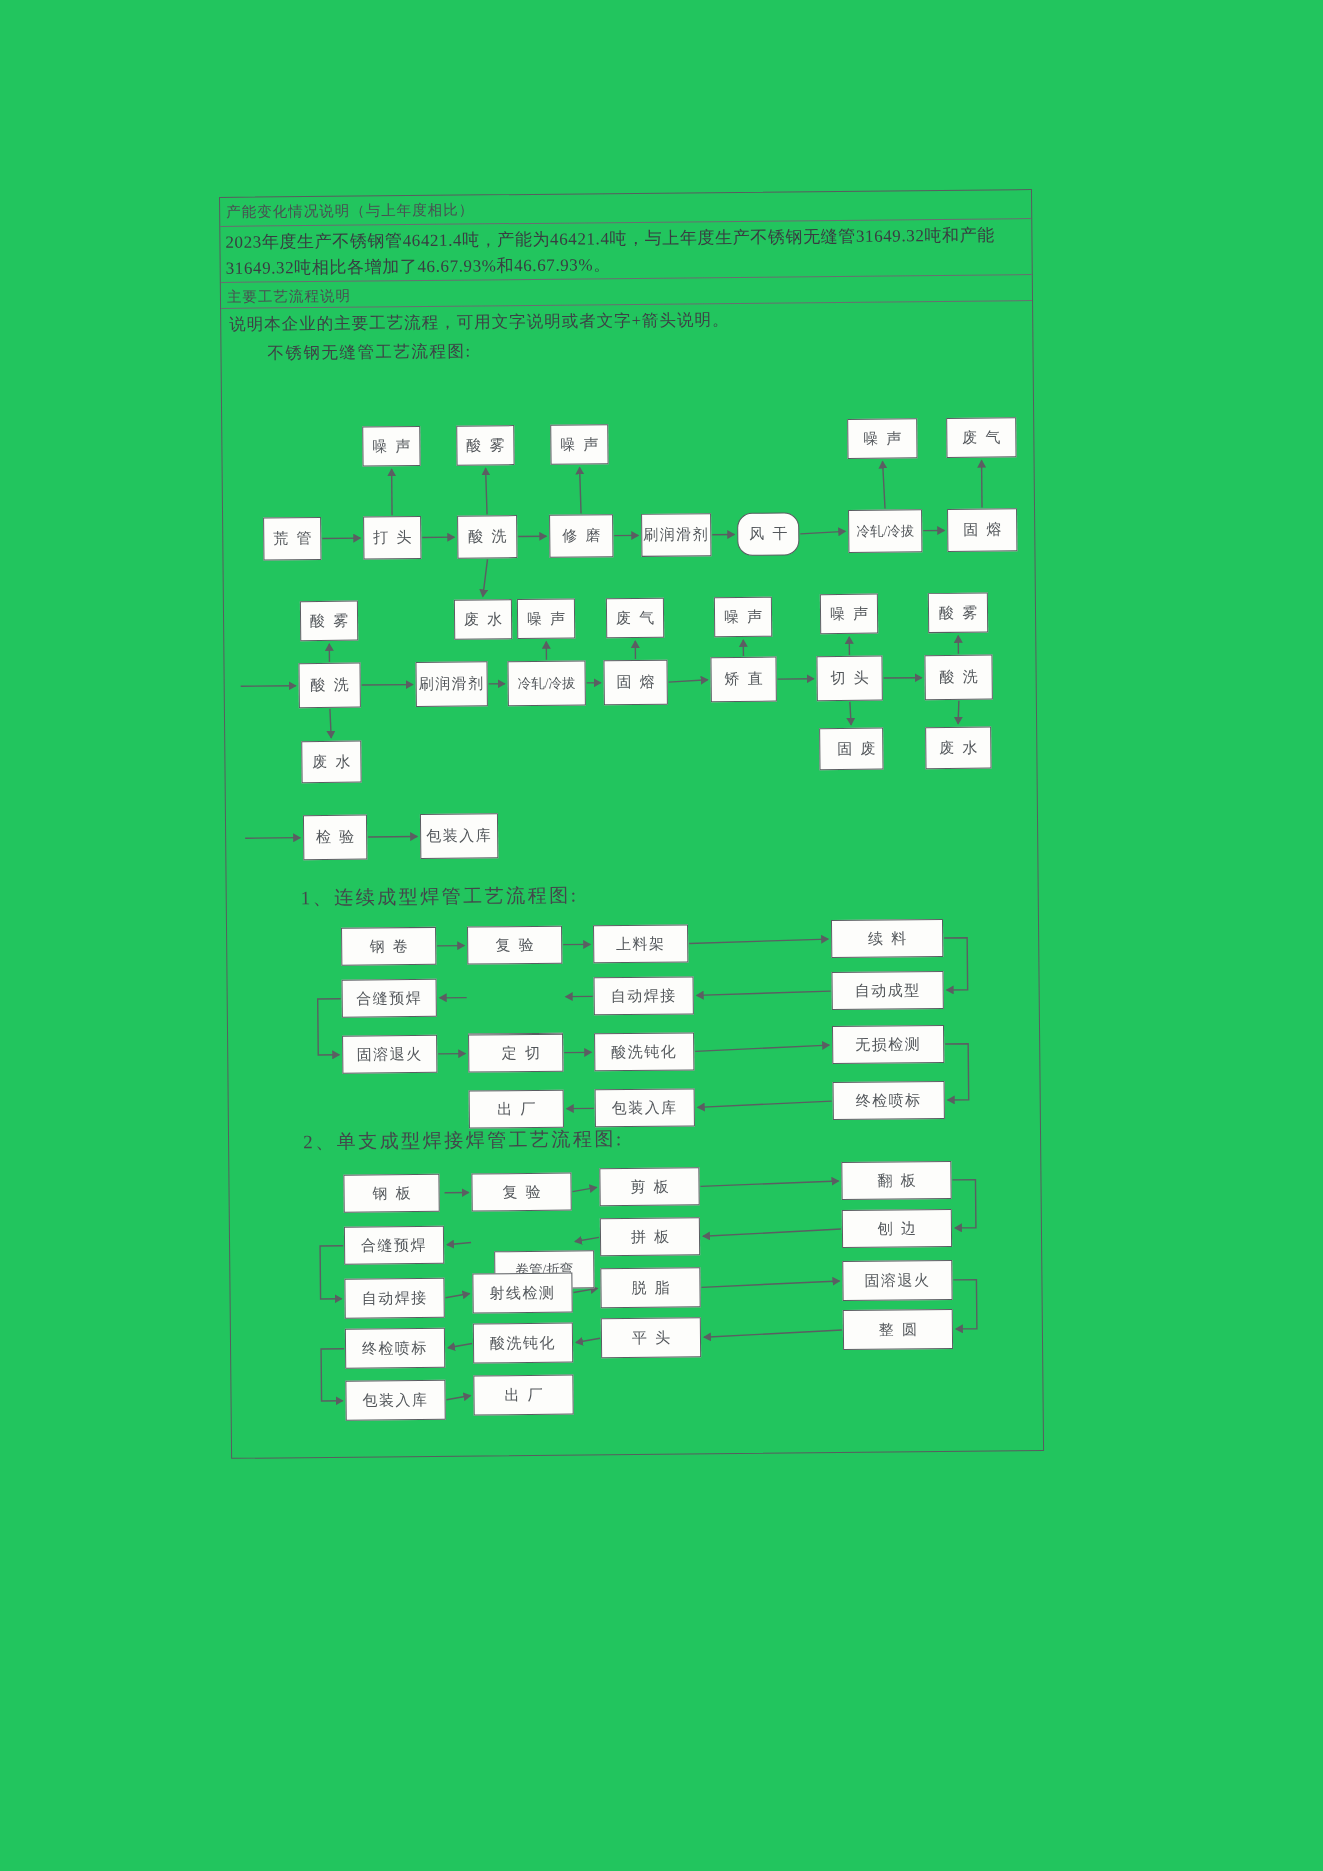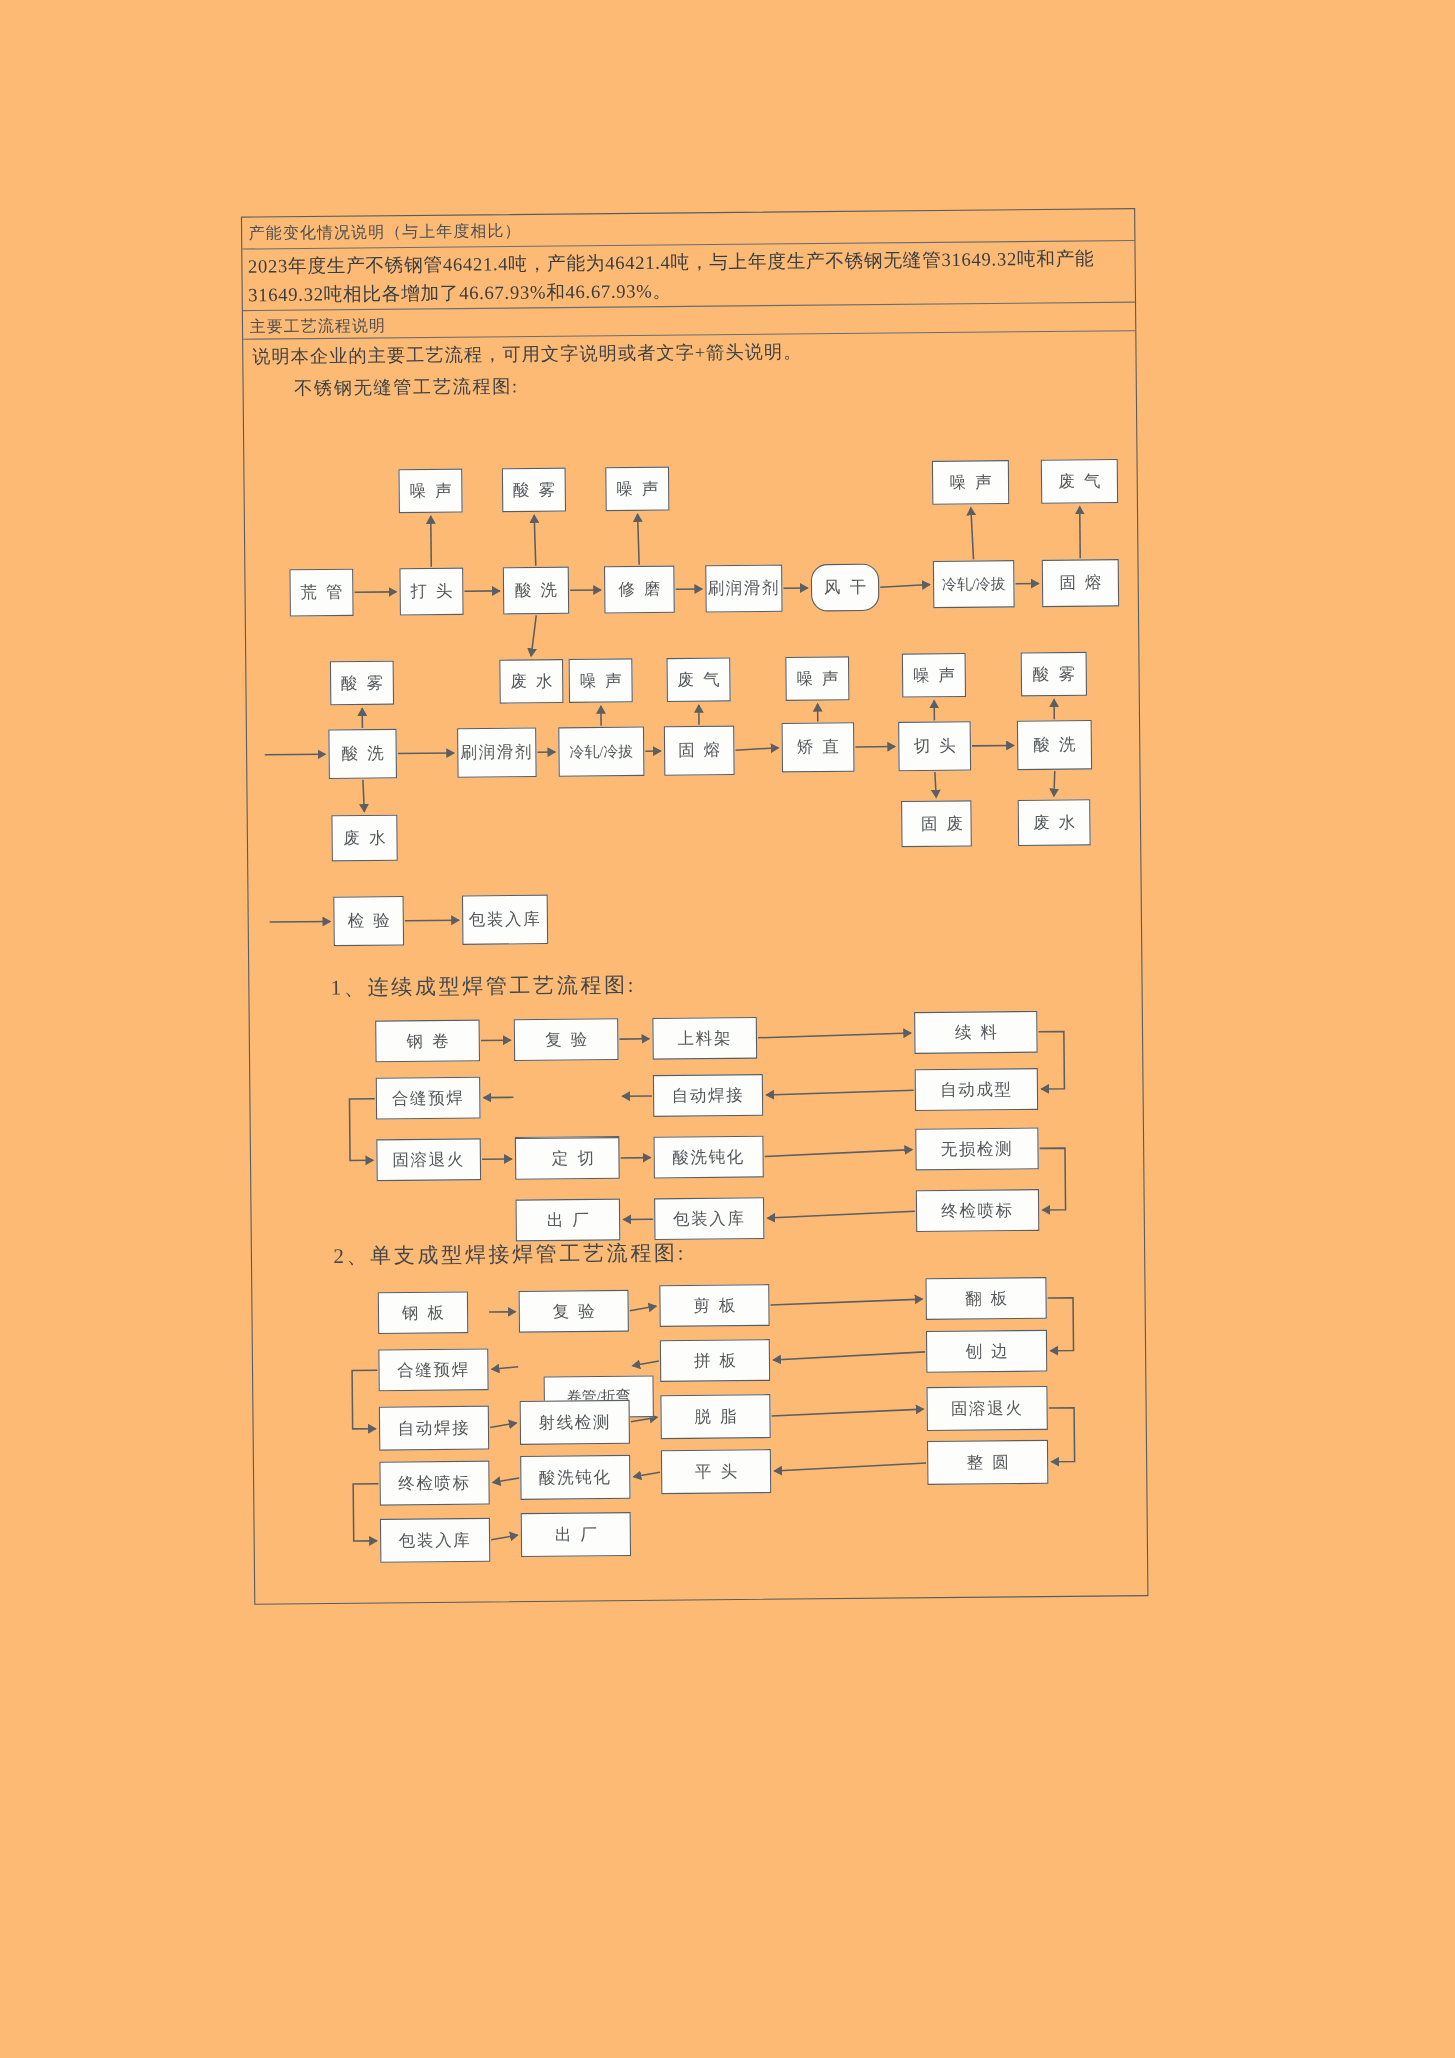--- a/index.html
+++ b/index.html
@@ -1,16 +1,16 @@
 <!DOCTYPE html>
 <html><head>
 <meta charset="utf-8">
 <style>
   html,body{margin:0;padding:0;background:#e9e9e7;}
-  .page{position:relative;width:1323px;height:1871px;margin:0 auto;background:#fdba74;overflow:hidden;
+  .page{position:relative;width:1323px;height:1871px;margin:0 auto;background:#22c55e;overflow:hidden;
         font-family:"Liberation Serif","DejaVu Serif",serif;color:#3e4246;}
   .skew{position:absolute;left:0;top:0;width:1323px;height:1871px;transform:rotate(-0.55deg);transform-origin:630px 820px;}
   
   .doc-table{position:absolute;left:225px;top:193px;width:813px;height:1262px;border:1.4px solid #595c5f;box-sizing:border-box;}
   .cell{box-sizing:border-box;border-bottom:1px solid #6a6d70;}
   .hdr{font-size:14.5px;letter-spacing:1px;color:#4a4e52;padding:5px 6px 3px 6px;height:29px;}
   .body1{font-size:17px;line-height:26px;letter-spacing:0.6px;padding:3px 8px 3px 5px;height:56px;color:#393d41;}
   .hdr2{height:26px;}
   .body2{border-bottom:none;padding:5px 8px;font-size:16.5px;color:#3d4145;}
   .intro{letter-spacing:1px;}
@@ -156,21 +156,21 @@
         <div class="fc-box" style="left: 466px; top: 1032px; width: 95px; height: 38px;">内整平</div>
         <div class="fc-box" style="left: 592px; top: 977px; width: 100px; height: 38px;">自动焊接</div>
         <div class="fc-box" style="left: 830px; top: 974px; width: 112px; height: 38px;">自动成型</div>
         <div class="fc-box" style="left: 340px; top: 1033px; width: 95px; height: 38px;">固溶退火</div>
         <div class="fc-box spread" style="left: 466px; top: 1033px; width: 95px; height: 38px; padding-left: 10px;">定切</div>
         <div class="fc-box" style="left: 592px; top: 1033px; width: 100px; height: 38px;">酸洗钝化</div>
         <div class="fc-box" style="left: 830px; top: 1028px; width: 112px; height: 38px;">无损检测</div>
         <div class="fc-box spread" style="left: 466px; top: 1089px; width: 95px; height: 38px;">出厂</div>
         <div class="fc-box" style="left: 592px; top: 1089px; width: 100px; height: 38px;">包装入库</div>
         <div class="fc-box" style="left: 830px; top: 1084px; width: 112px; height: 38px;">终检喷标</div>
-        <div class="fc-box spread" style="left: 340px; top: 1172px; width: 82px; height: 38px;">钢板</div>
+        <div class="fc-box spread" style="left: 340px; top: 1172px; width: 96px; height: 38px;">钢板</div>
         <div class="fc-box spread" style="left: 468px; top: 1172px; width: 100px; height: 38px;">复验</div>
         <div class="fc-box spread" style="left: 596px; top: 1168px; width: 100px; height: 38px;">剪板</div>
         <div class="fc-box spread" style="left: 838px; top: 1164px; width: 110px; height: 38px;">翻板</div>
         <div class="fc-box" style="left: 340px; top: 1224px; width: 100px; height: 38px;">合缝预焊</div>
         <div class="fc-box tight" style="left: 490px; top: 1222px; width: 100px; height: 38px; margin-top: 28px;">卷管/折弯</div>
         <div class="fc-box spread" style="left: 596px; top: 1218px; width: 100px; height: 38px;">拼板</div>
         <div class="fc-box spread" style="left: 838px; top: 1212px; width: 110px; height: 38px;">刨边</div>
         <div class="fc-box" style="left: 340px; top: 1276px; width: 100px; height: 40px;">自动焊接</div>
         <div class="fc-box" style="left: 468px; top: 1272px; width: 100px; height: 40px;">射线检测</div>
         <div class="fc-box spread" style="left: 596px; top: 1268px; width: 100px; height: 40px;">脱脂</div>

